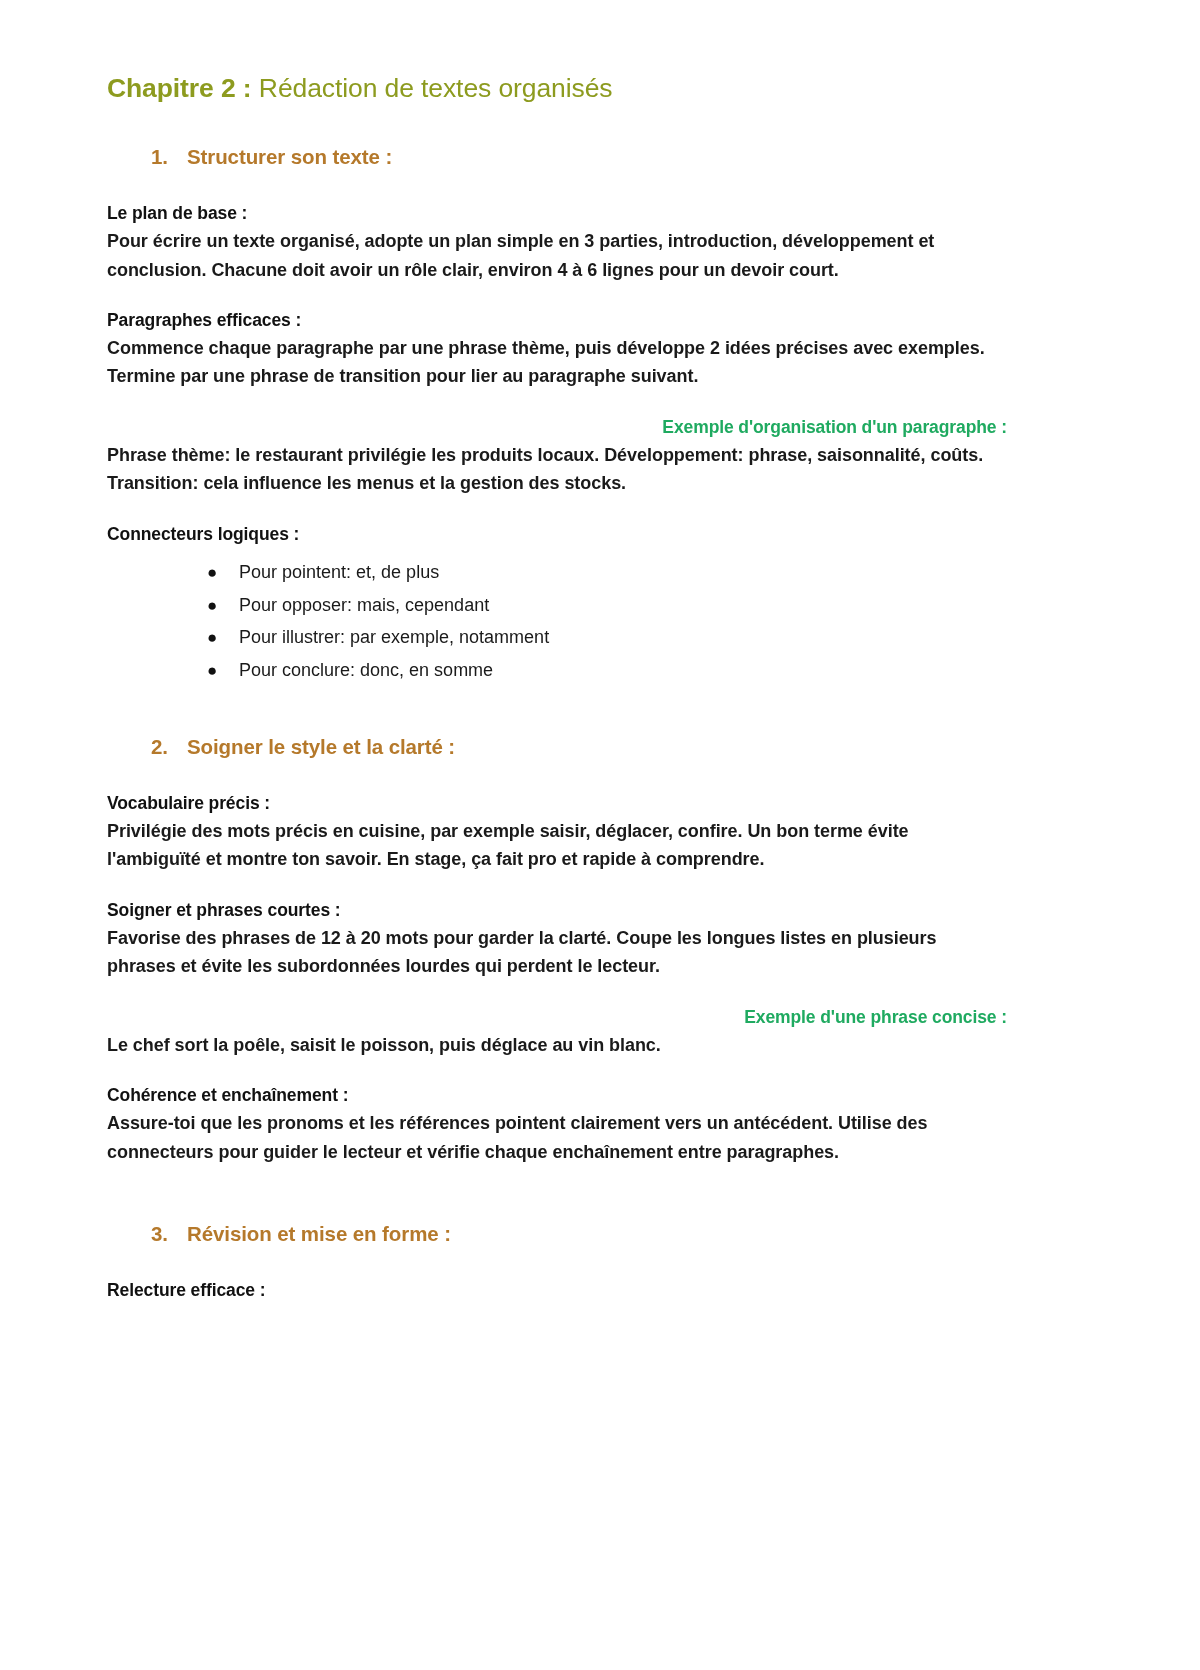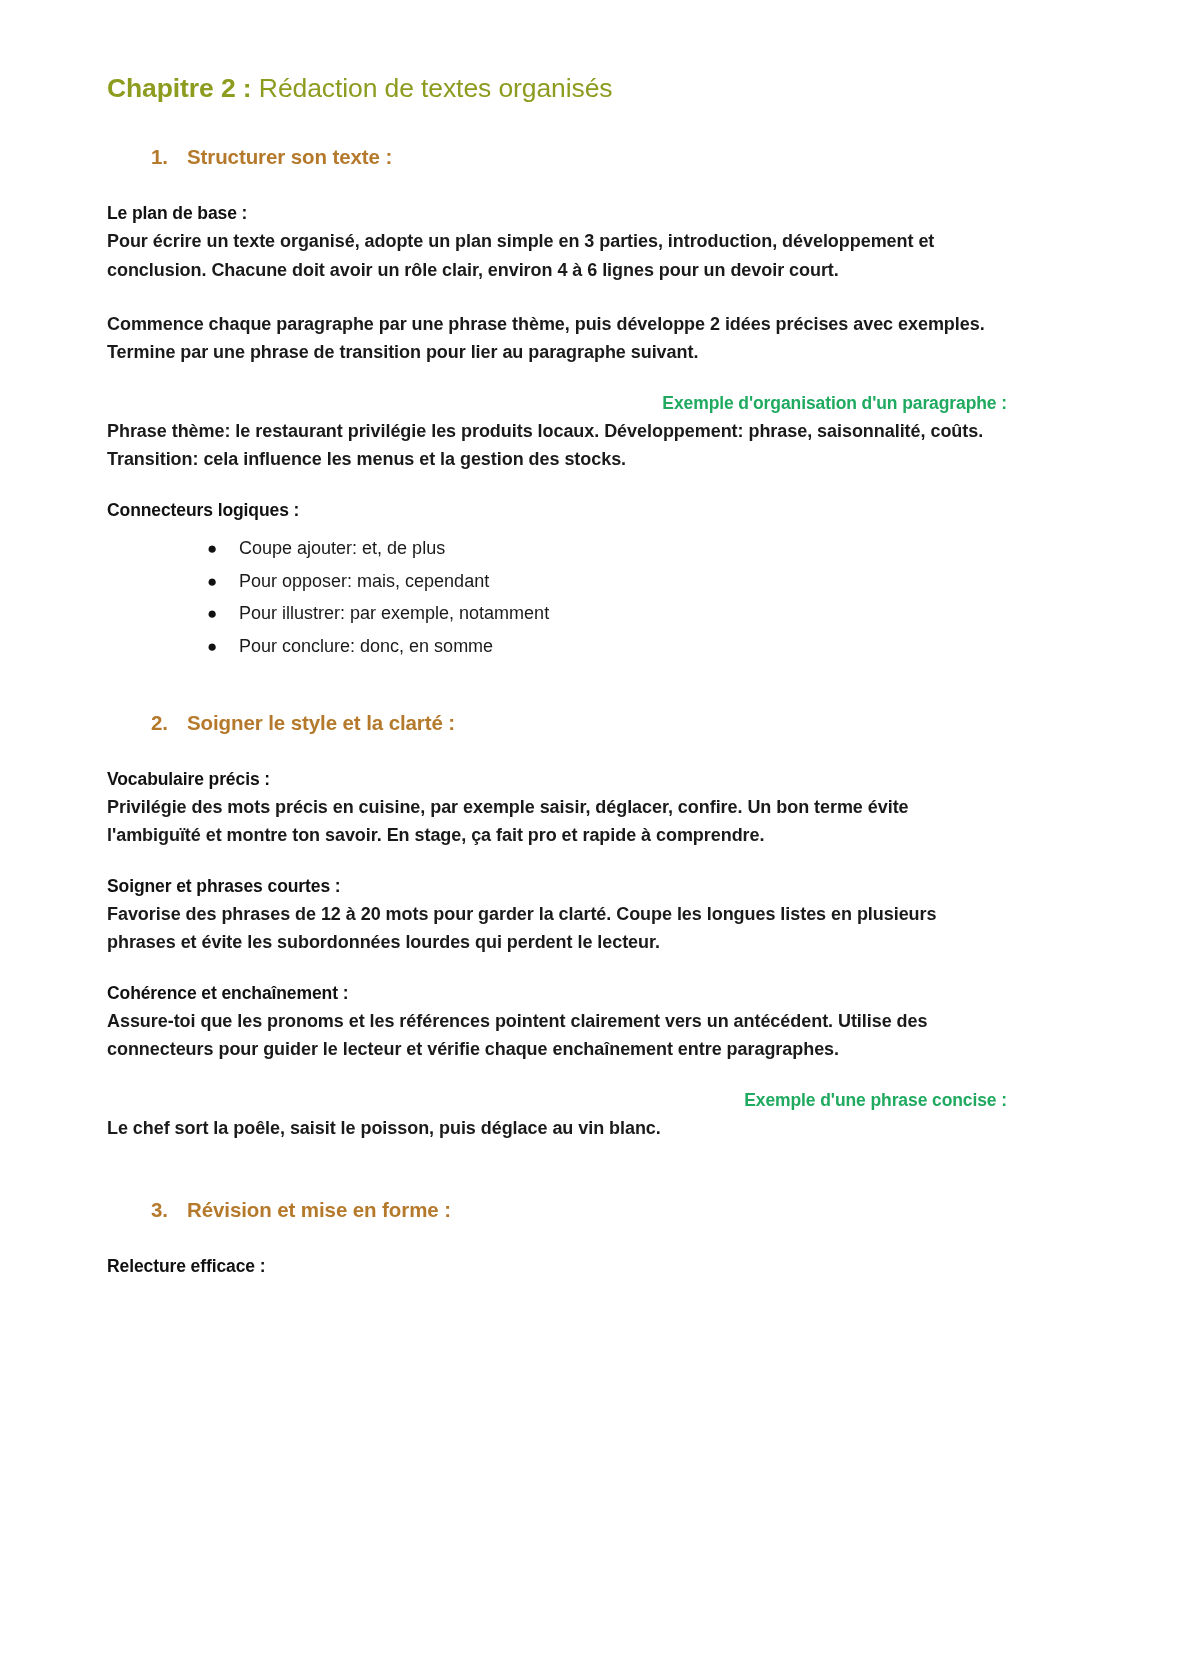--- a/index.html
+++ b/index.html
@@ -130,34 +130,35 @@
       <span class="num">1.</span>
       <span class="label">Structurer son texte :</span>
     </h2>
 
     <div class="block">
       <h3 class="sub-heading">Le plan de base :</h3>
       <p class="body-text">Pour écrire un texte organisé, adopte un plan simple en 3 parties, introduction, développement et conclusion. Chacune doit avoir un rôle clair, environ 4 à 6 lignes pour un devoir court.</p>
     </div>
 
     <div class="block">
+      <h3 class="sub-heading">Paragraphes efficaces :</h3>
       <p class="body-text">Commence chaque paragraphe par une phrase thème, puis développe 2 idées précises avec exemples. Termine par une phrase de transition pour lier au paragraphe suivant.</p>
     </div>
 
     <div class="block">
       <h3 class="sub-heading green">Exemple d'organisation d'un paragraphe :</h3>
       <p class="body-text">Phrase thème: le restaurant privilégie les produits locaux. Développement: phrase, saisonnalité, coûts. Transition: cela influence les menus et la gestion des stocks.</p>
     </div>
 
     <div class="block">
       <h3 class="sub-heading">Connecteurs logiques :</h3>
       <ul class="bullet-list">
         <li>
           <span class="dot">●</span>
-          <span class="txt">Coupe ajouter: et, de plus</span>
+          <span class="txt">Pour pointent: et, de plus</span>
         </li>
         <li>
           <span class="dot">●</span>
           <span class="txt">Pour opposer: mais, cependant</span>
         </li>
         <li>
           <span class="dot">●</span>
           <span class="txt">Pour illustrer: par exemple, notamment</span>
         </li>
         <li>
@@ -176,27 +177,27 @@
       <h3 class="sub-heading">Vocabulaire précis :</h3>
       <p class="body-text">Privilégie des mots précis en cuisine, par exemple saisir, déglacer, confire. Un bon terme évite l'ambiguïté et montre ton savoir. En stage, ça fait pro et rapide à comprendre.</p>
     </div>
 
     <div class="block">
       <h3 class="sub-heading">Soigner et phrases courtes :</h3>
       <p class="body-text">Favorise des phrases de 12 à 20 mots pour garder la clarté. Coupe les longues listes en plusieurs phrases et évite les subordonnées lourdes qui perdent le lecteur.</p>
     </div>
 
     <div class="block">
+      <h3 class="sub-heading green">Exemple d'une phrase concise :</h3>
+      <p class="body-text">Le chef sort la poêle, saisit le poisson, puis déglace au vin blanc.</p>
+    </div>
+
+    <div class="block">
       <h3 class="sub-heading">Cohérence et enchaînement :</h3>
       <p class="body-text">Assure-toi que les pronoms et les références pointent clairement vers un antécédent. Utilise des connecteurs pour guider le lecteur et vérifie chaque enchaînement entre paragraphes.</p>
-    </div>
-
-    <div class="block">
-      <h3 class="sub-heading green">Exemple d'une phrase concise :</h3>
-      <p class="body-text">Le chef sort la poêle, saisit le poisson, puis déglace au vin blanc.</p>
     </div>
 
     <h2 class="section-heading section-3">
       <span class="num">3.</span>
       <span class="label">Révision et mise en forme :</span>
     </h2>
 
     <div class="block">
       <h3 class="sub-heading">Relecture efficace :</h3>
     </div>

